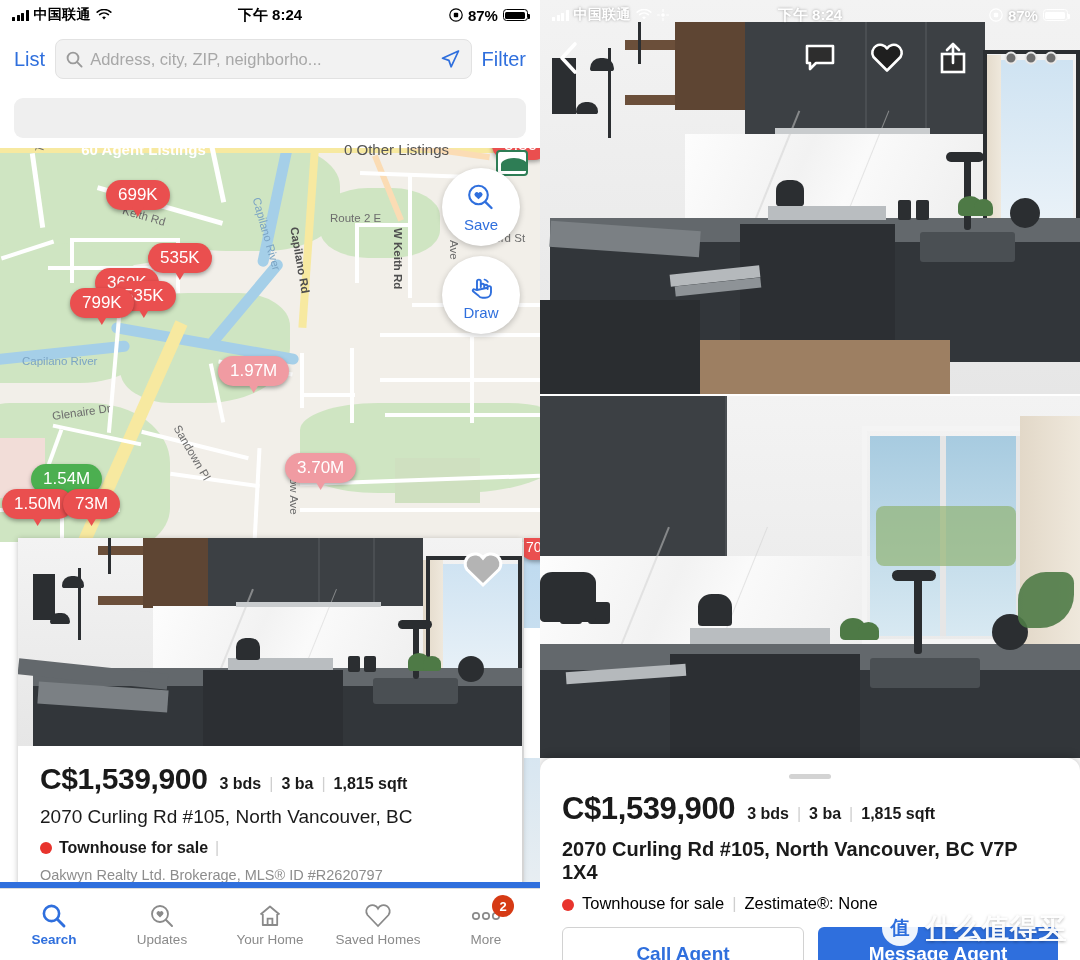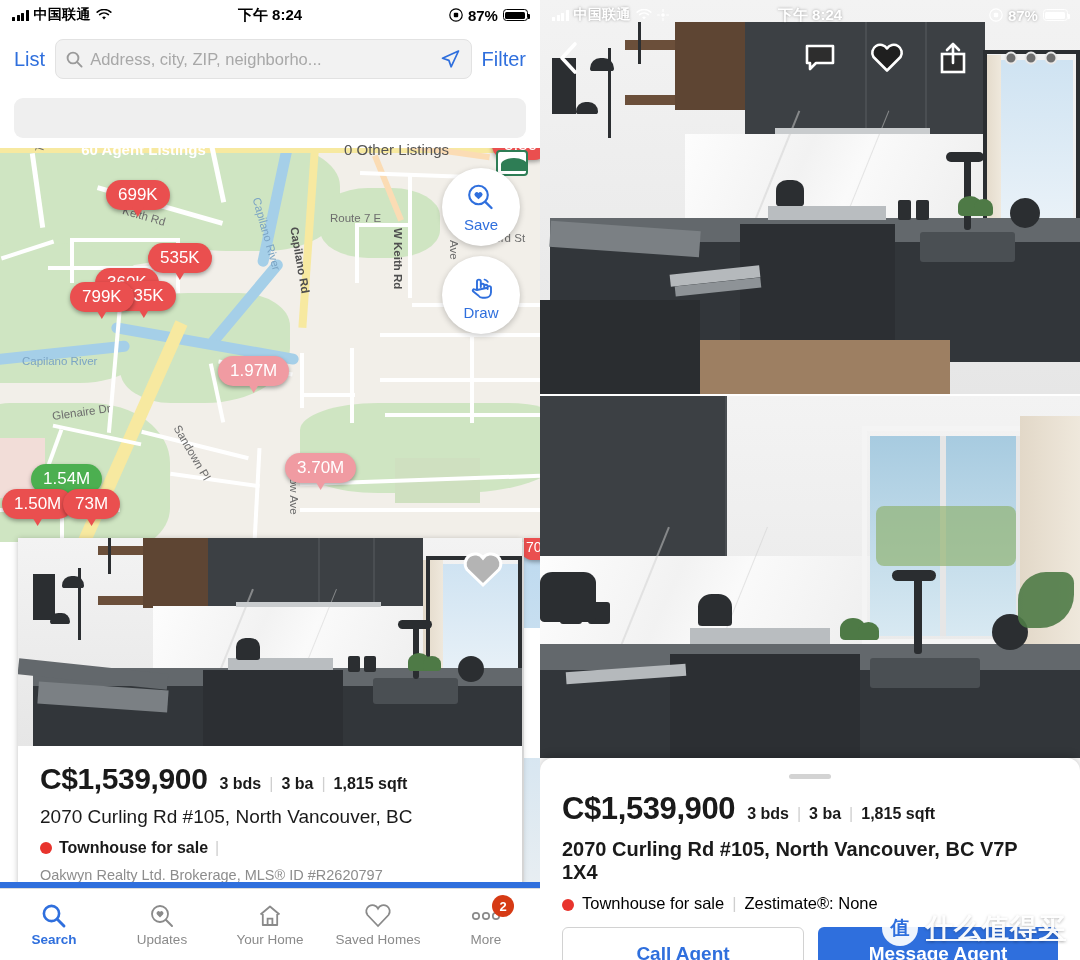--- a/index.html
+++ b/index.html
@@ -278,21 +278,21 @@
     <div class="road" style="left:300px;top:360px;width:240px;height:4px;"></div>
     <div class="road" style="left:255px;top:300px;width:4px;height:95px;transform:rotate(3deg);"></div>
     <div class="road" style="left:170px;top:330px;width:90px;height:4px;transform:rotate(8deg);"></div>
     <div class="road" style="left:60px;top:345px;width:4px;height:50px;"></div>
     <div class="road" style="left:0px;top:360px;width:120px;height:4px;"></div>
 
     <div class="maplabel" style="left:33px;top:2px;transform:rotate(-72deg);transform-origin:left top;">Third St</div>
     <div class="maplabel" style="left:122px;top:62px;transform:rotate(16deg);">Keith Rd</div>
     <div class="maplabel blue" style="left:262px;top:48px;transform:rotate(74deg);transform-origin:left top;">Capilano River</div>
     <div class="maplabel" style="left:300px;top:78px;transform:rotate(80deg);transform-origin:left top;font-weight:bold;color:#4f4f4f;">Capilano Rd</div>
-    <div class="maplabel" style="left:330px;top:64px;">Route 7 E</div>
+    <div class="maplabel" style="left:330px;top:64px;">Route 2 E</div>
     <div class="maplabel" style="left:404px;top:80px;transform:rotate(90deg);transform-origin:left top;font-weight:bold;color:#4f4f4f;">W Keith Rd</div>
     <div class="maplabel" style="left:488px;top:84px;">23rd St</div>
     <div class="maplabel" style="left:460px;top:92px;transform:rotate(90deg);transform-origin:left top;">Ave</div>
     <div class="maplabel blue" style="left:22px;top:207px;">Capilano River</div>
     <div class="maplabel" style="left:52px;top:258px;transform:rotate(-8deg);">Glenaire Dr</div>
     <div class="maplabel" style="left:182px;top:275px;transform:rotate(60deg);transform-origin:left top;">Sandown Pl</div>
     <div class="maplabel" style="left:300px;top:312px;transform:rotate(90deg);transform-origin:left top;">Tatlow Ave</div>
 
     <div class="pin red" style="left:106px;top:32px;">
         <span>699K</span>
@@ -303,21 +303,21 @@
         <span class="tail"></span>
       </div>
     <div class="pin red" style="left:95px;top:120px;">
         <span>360K</span>
         <span class="tail"></span>
       </div>
     <div class="pin red" style="left:112px;top:133px;">
         <span>535K</span>
         <span class="tail"></span>
       </div>
-    <div class="pin red" style="left:70px;top:134px;">
+    <div class="pin red" style="left:70px;top:140px;">
         <span>799K</span>
         <span class="tail"></span>
       </div>
     <div class="pin pink" style="left:218px;top:208px;">
         <span>1.97M</span>
         <span class="tail"></span>
       </div>
     <div class="pin pink" style="left:285px;top:305px;">
         <span>3.70M</span>
         <span class="tail"></span>

